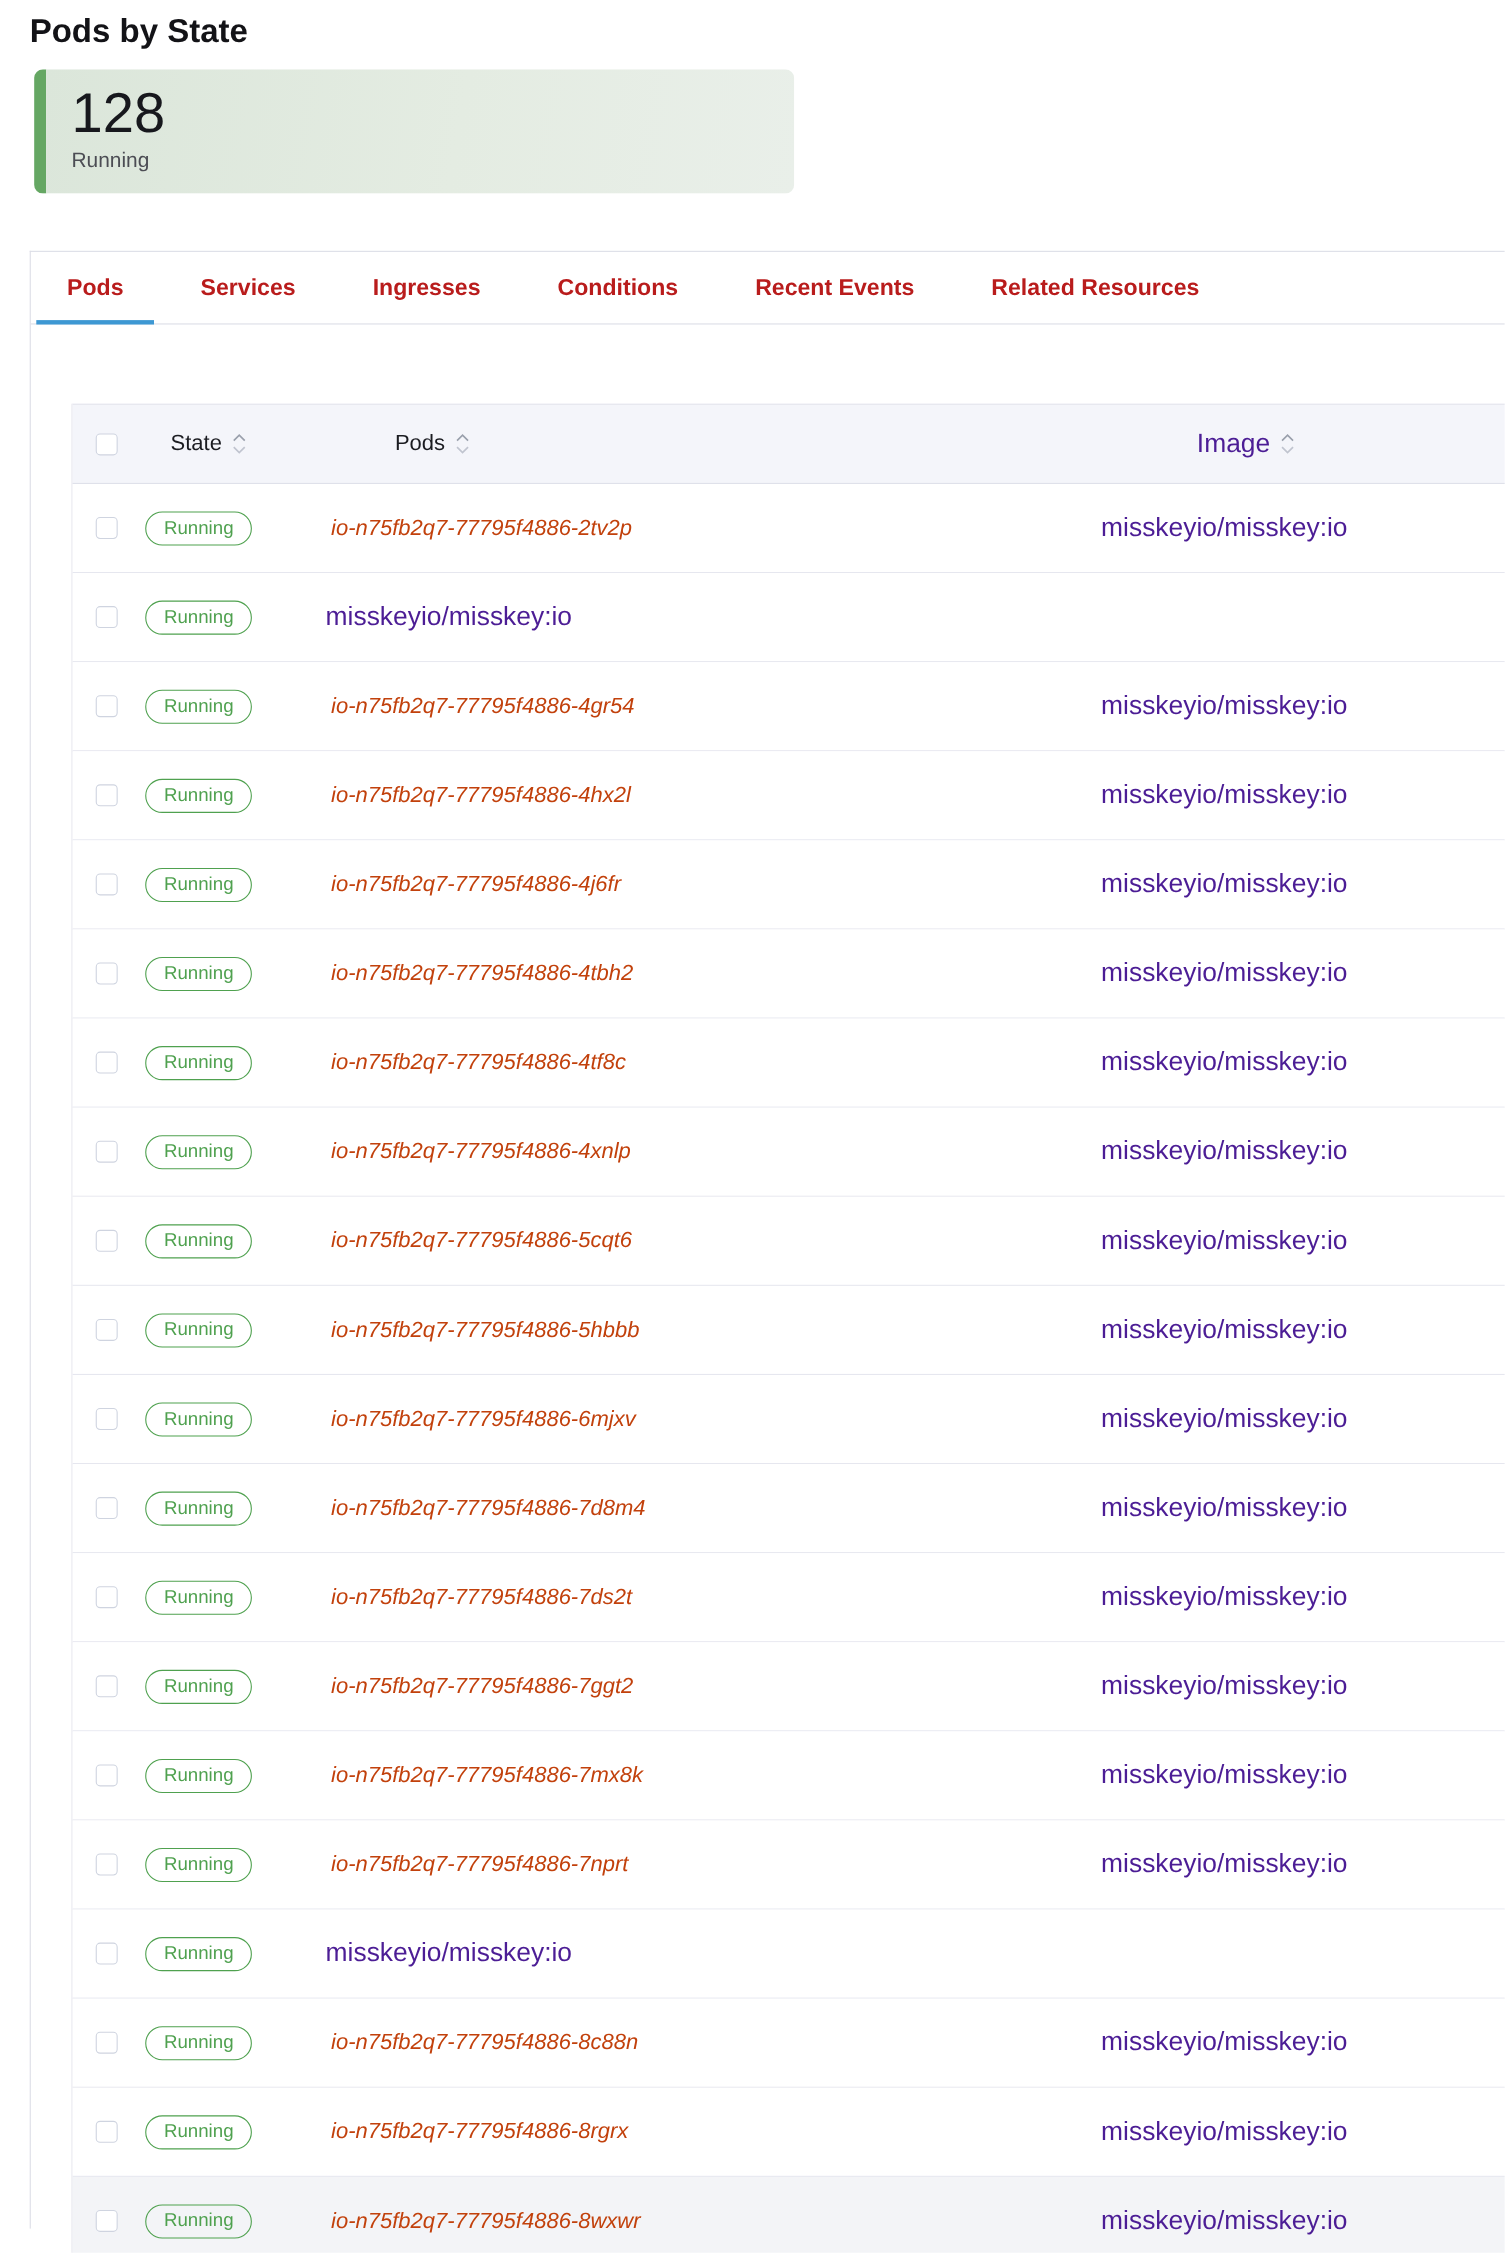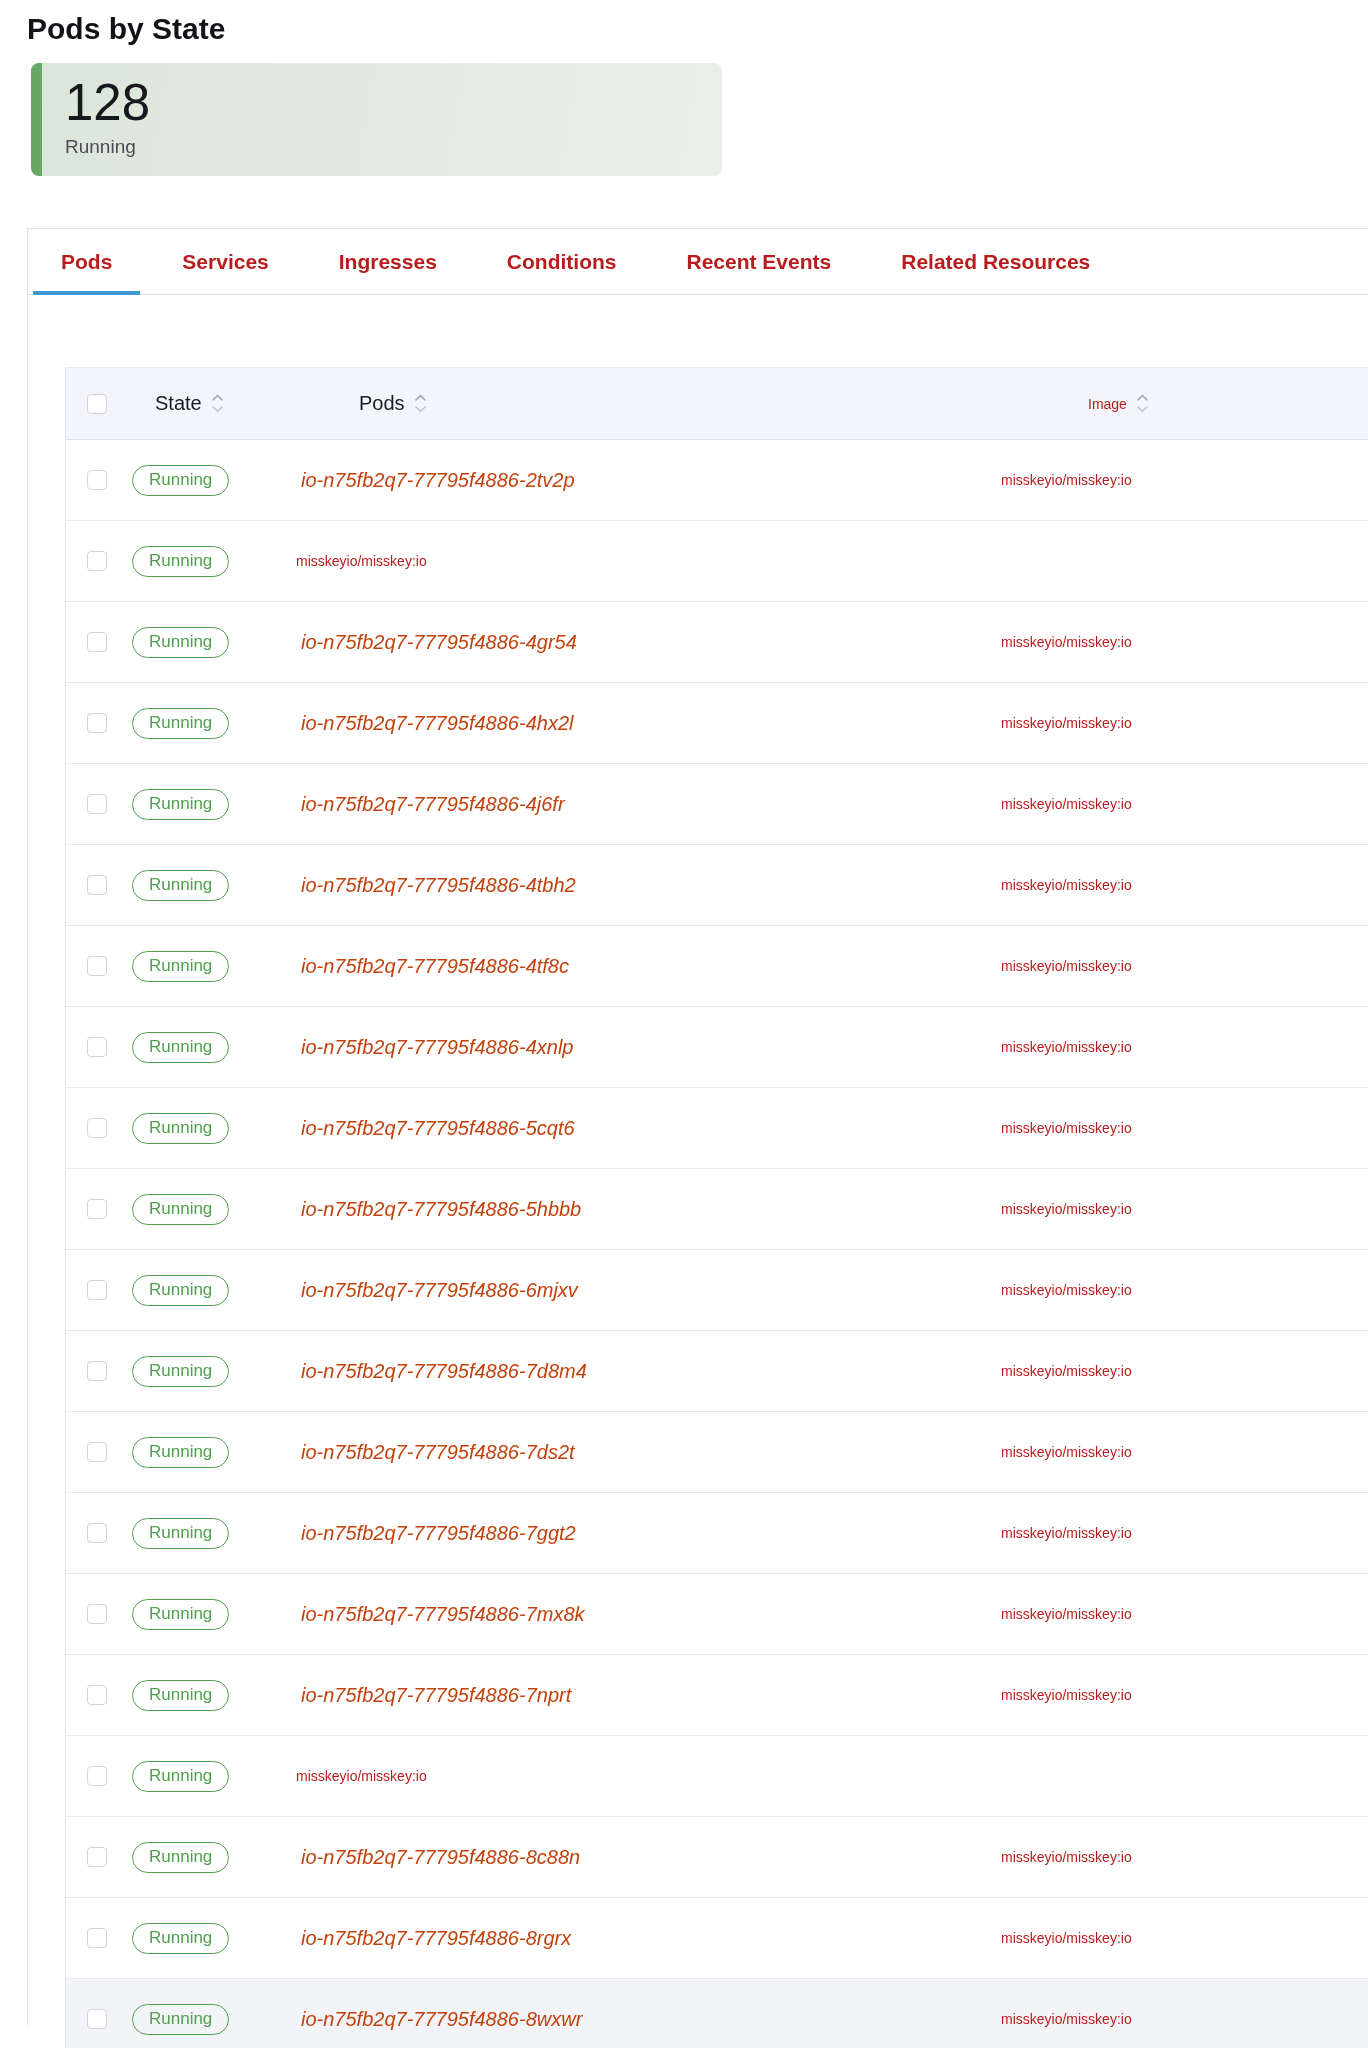--- a/index.html
+++ b/index.html
@@ -30,21 +30,21 @@
   .table { margin:72px 0 0 37px; border-left:1px solid #e3e4ec; }
   .thead { display:flex; align-items:center; height:73px; background:#f4f5fa;
     border-top:1px solid #e4e5ed; border-bottom:1px solid #dfe1ea;
     font-size:20px; font-weight:500; color:#1b1c21;gap:29px; }
   .trow { display:flex; align-items:center; height:81px; border-bottom:1px solid #e6e7ef; background:#fff; }
   .trow.hovered { background:#f3f4f7; }
   .cell { display:flex; align-items:center; }
   .cell.cb    { flex:0 0 60px;  padding-left:21px; }
   .cell.state { flex:0 0 155px; }
   .cell.name  { flex:0 0 705px; padding-left:20px; }
-  .cell.image { flex:1; padding-left:15px; font-size:14px; color:#b91c1c; }
+  .cell.image { flex:1; padding-left:15px; font-size:24px; color:#4c1d95; }
   .thead .cell.state { padding-left:0; }
   .badge { display:inline-block; margin-left:6px; padding:3px 16px 5px; border:1.5px solid #4fa14f;
     border-radius:16px; color:#4fa14f; font-size:17px; line-height:21px; background:transparent; }
   .link { color:#c2410c; font-size:20px; text-decoration:none; cursor:pointer;font-style:italic; }
   .checkbox { width:20px; height:20px; border:1px solid #cfd4e0; border-radius:4px; background:#fff;
     display:inline-block; cursor:pointer; }
   .sort { margin-left:9px; display:inline-flex; }
   .col-label { display:inline-block; }
 </style>
 </head>

